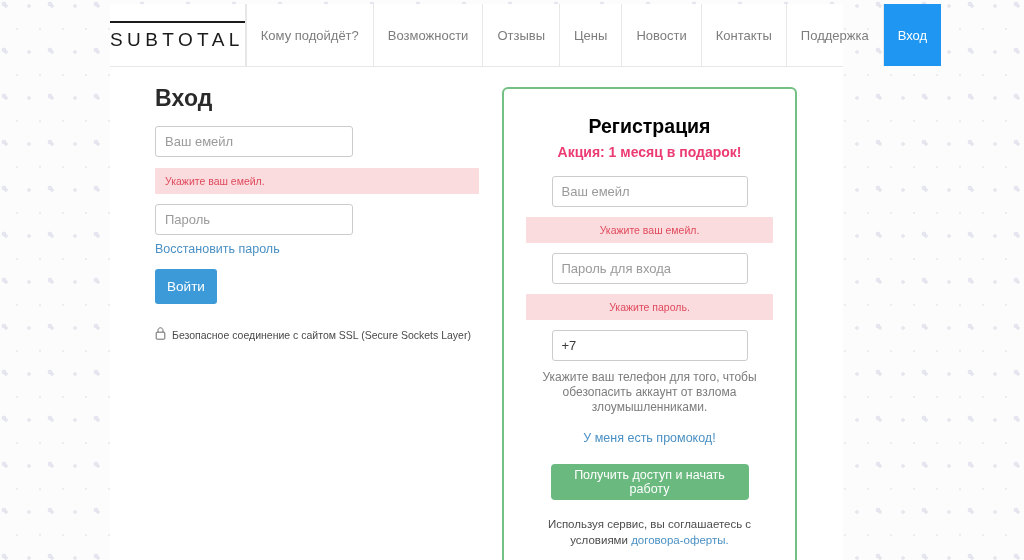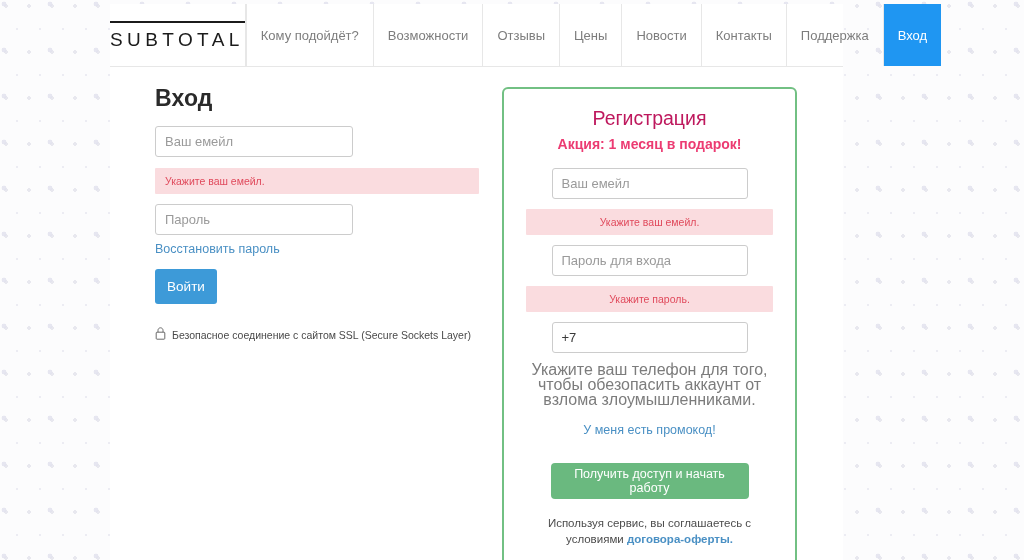--- a/index.html
+++ b/index.html
@@ -184,23 +184,23 @@
     width: 295px;
     box-sizing: border-box;
     border: 2px solid #72c083;
     border-radius: 6px;
     padding: 18px 22px 20px 22px;
     text-align: center;
     background: #fff;
   }
   .reg-title {
     font-size: 19.5px;
-    font-weight: normal;
-    color: #be185d;
-    margin: 0 0 6px 0;
+    font-weight: bold;
+    color: #000000;
+    margin: 8px 0 6px 0;
   }
   .reg-promo {
     font-size: 14px;
     font-weight: bold;
     color: #ec3b72;
     margin: 0 0 16px 0;
   }
   .reg-inp {
     display: block;
     width: 196px;
@@ -222,56 +222,55 @@
     box-sizing: border-box;
     background: #fadcdf;
     color: #e04a5c;
     font-size: 10.5px;
     padding: 7px 10px;
     margin: 10px 0 10px 0;
     border-radius: 1px;
     text-align: center;
   }
   .hint {
-    font-size: 16px;
+    font-size: 12px;
     color: #7c7c7c;
     line-height: 15px;
     margin: 9px 0 0 0;
   }
   .promo-link {
     display: block;
     margin: 16px 0 0 0;
     font-size: 12.5px;
     color: #4a90c4;
     text-decoration: none;
     cursor: pointer;
   }
   .btn-access {
-    margin-top: 26px;
+    margin-top: 19px;
     width: 198px;
     height: 36px;
     background: #6ab97f;
     color: #ffffff;
     border: none;
     border-radius: 4px;
     font-size: 12.5px;
     font-family: "Liberation Sans", sans-serif;
     cursor: pointer;
   }
   .terms {
     font-size: 11.5px;
     color: #4c4c4c;
     line-height: 16px;
     margin: 16px 0 0 0;
   }
   .terms a {
     color: #4a90c4;
     text-decoration: none;
     cursor: pointer;
-    font-weight: bold;
   }
 </style>
 </head>
 <body>
 
 <div class="page">
 
   <div class="navbar">
 
     <div class="brand">

